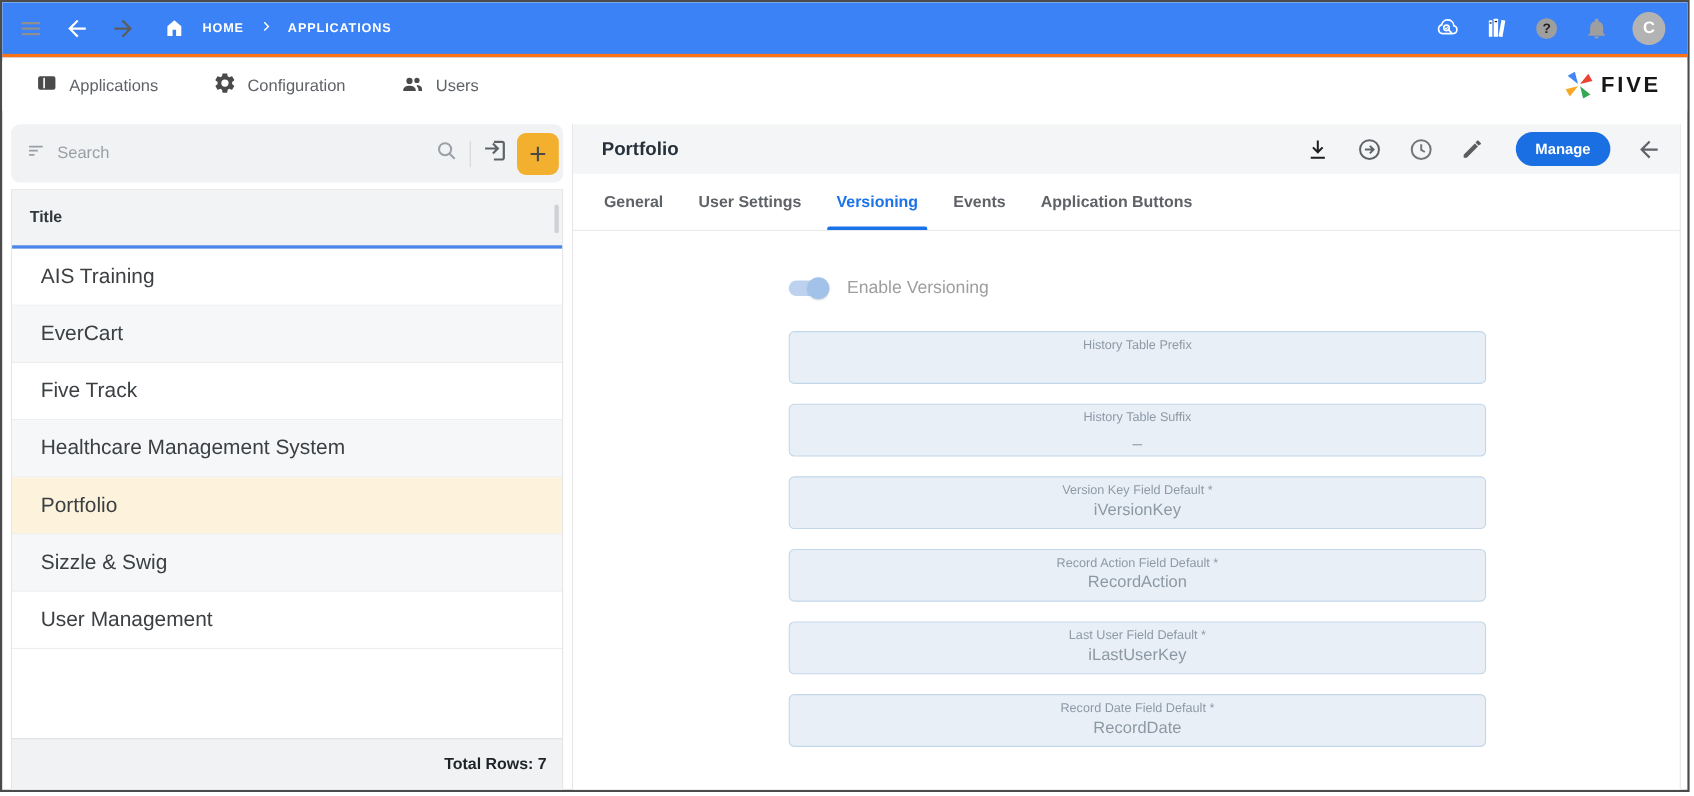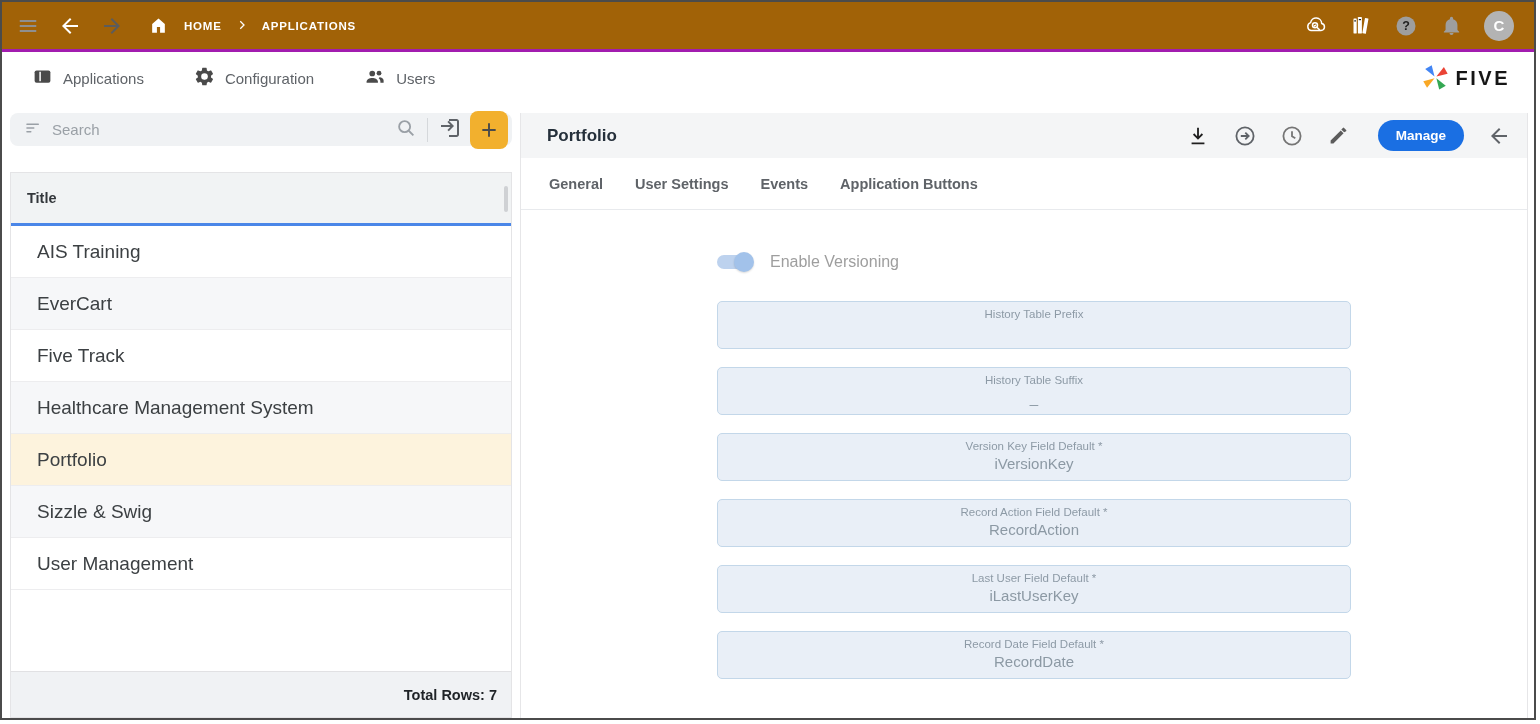--- a/index.html
+++ b/index.html
@@ -1,40 +1,40 @@
 <!DOCTYPE html>
 <html><head>
 <meta charset="utf-8">
 <style>
   * { margin:0; padding:0; box-sizing:border-box; }
   body { background:#ffffff; font-family:"Liberation Sans","DejaVu Sans",sans-serif; }
   .frame { position:relative; width:1536px; height:720px; border:2px solid #4b4b4b; background:#fff; overflow:hidden; }
 
   
-  .topbar { position:absolute; left:0; top:0; width:100%; height:50px; background:#a16207;
-            border-bottom:3px solid #a21caf; display:flex; align-items:center; padding:0 20px 0 14px; }
+  .topbar { position:absolute; left:0; top:0; width:100%; height:50px; background:#3b82f6;
+            border-bottom:3px solid #f97316; display:flex; align-items:center; padding:0 20px 0 14px; }
   .tb-icon { width:24px; height:24px; display:flex; align-items:center; justify-content:center; cursor:pointer; }
   .tb-left { display:flex; align-items:center; gap:18px; }
   .crumbs { display:flex; align-items:center; gap:14px; margin-left:22px; }
   .crumb { color:#fff; font-size:11.5px; font-weight:bold; letter-spacing:.8px; cursor:pointer; }
   .tb-right { margin-left:auto; display:flex; align-items:center; gap:21px; }
   .avatar { width:30px; height:30px; border-radius:50%; background:#b3b3b3; color:#fff; font-size:15px;
             font-weight:bold; display:flex; align-items:center; justify-content:center; cursor:pointer; }
 
   
   .appbar { position:absolute; top:53px; left:0; width:100%; height:46px; background:#fff;
             display:flex; align-items:center; padding:0 24px 0 30px; }
   .appbar-item { display:flex; align-items:center; gap:10px; margin-right:50px; cursor:pointer; }
   .appbar-item span.lbl { font-size:15px; color:#5f6368; }
   .logo { margin-left:auto; display:flex; align-items:center; gap:6px; }
   .logo-text { font-size:20px; font-weight:bold; letter-spacing:2.5px; color:#161616; }
 
   
   .left-panel { position:absolute; left:8px; top:111px; width:502px; bottom:0; }
-  .search-bar { height:33px; background:#f0f2f4; border-radius:8px; display:flex; align-items:center;
+  .search-bar { height:53px; background:#f0f2f4; border-radius:8px; display:flex; align-items:center;
                 padding:0 4px 0 14px; }
   .search-input { flex:1; border:none; background:transparent; font-size:15px; color:#3c4043;
                   outline:none; margin-left:10px; min-width:0; }
   .search-input::placeholder { color:#9aa0a6; }
   .vdiv { width:1px; height:24px; background:#d5d8db; margin:0 10px; }
   .add-btn { width:38px; height:38px; border:none; background:#F2B02E; border-radius:8px; margin-left:8px;
              display:flex; align-items:center; justify-content:center; cursor:pointer; flex:0 0 38px; }
 
   .table { position:absolute; top:59px; left:0; right:0; bottom:0; border:1px solid #e4e4e6;
            display:flex; flex-direction:column; background:#fff; }
@@ -287,20 +287,21 @@
           <svg width="24" height="24" viewBox="0 0 24 24">
               <path d="M20 11H7.8l5.6-5.6L12 4l-8 8 8 8 1.4-1.4L7.8 13H20z" fill="#5f6368"></path>
             </svg>
         </span>
       </div>
     </div>
 
     <div class="tabs">
       <div class="tab">General</div>
       <div class="tab">User Settings</div>
+      <div class="tab active">Versioning</div>
       <div class="tab">Events</div>
       <div class="tab">Application Buttons</div>
     </div>
 
     <div class="content">
       <div class="toggle-row">
         <div class="toggle">
           <div class="toggle-knob"></div>
         </div>
         <span class="toggle-label">Enable Versioning</span>

